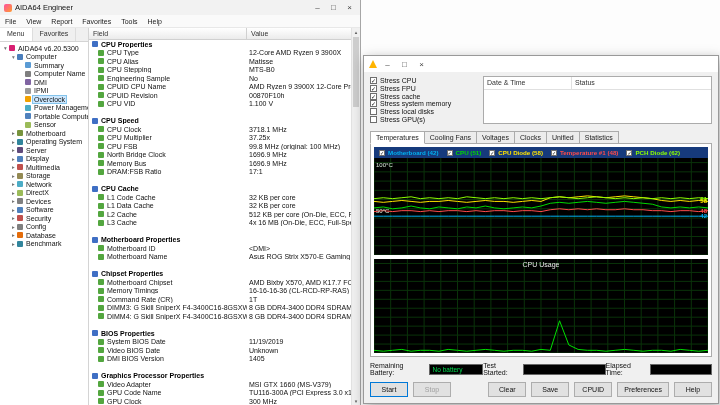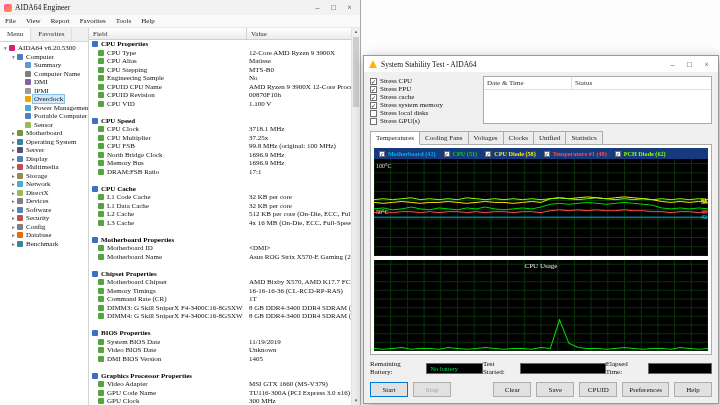--- a/index.html
+++ b/index.html
@@ -1,17 +1,17 @@
 <!DOCTYPE html>
 <html><head>
 <meta charset="utf-8">
 <style>
   html,body{margin:0;padding:0;}
   .screen{position:relative;width:720px;height:405px;background:#fdfdfd;overflow:hidden;
-          font-family:Liberation Serif, serif;color:#111;}
+          font-family:Liberation Sans, sans-serif;color:#111;}
   
   .left-win{position:absolute;left:0;top:0;width:361px;height:405px;background:#fff;
             border-right:1px solid #a6a6a6;display:flex;flex-direction:column;box-sizing:border-box;}
   .titlebar{height:15px;flex:none;display:flex;align-items:center;gap:3px;padding:0 4px;
             background:#f2f2f2;font-size:7.5px;color:#111;}
   .app-icon{width:8px;height:8px;border-radius:2px;background:linear-gradient(135deg,#ff4fa0,#ff9d2e);flex:none;}
   .tb-title{flex:1;overflow:hidden;white-space:nowrap;}
   .wbtn{width:13px;text-align:center;font-size:8px;color:#444;line-height:15px;}
   .menubar{height:12px;flex:none;display:flex;align-items:center;background:#fafafa;
            border-bottom:1px solid #e8e8e8;font-size:7px;color:#222;}
@@ -516,21 +516,20 @@
         <div class="sb-a">▴</div>
         <div class="sb-thumb"></div>
         <div class="sb-a down">▾</div>
       </div>
     </div>
   </section>
 
   <section class="right-win">
     <div class="titlebar2">
       <span class="sst-icon"></span>
-      <span class="tb-title">System Stability Test - AIDA64</span>
       <span class="wbtn">–</span>
       <span class="wbtn">□</span>
       <span class="wbtn">×</span>
     </div>
     <div class="sst-top">
       <div class="stress-list" id="stress-list">
           <label class="chk">
             <span class="box">✓</span>
             <span class="lbl">Stress CPU</span>
           </label>

